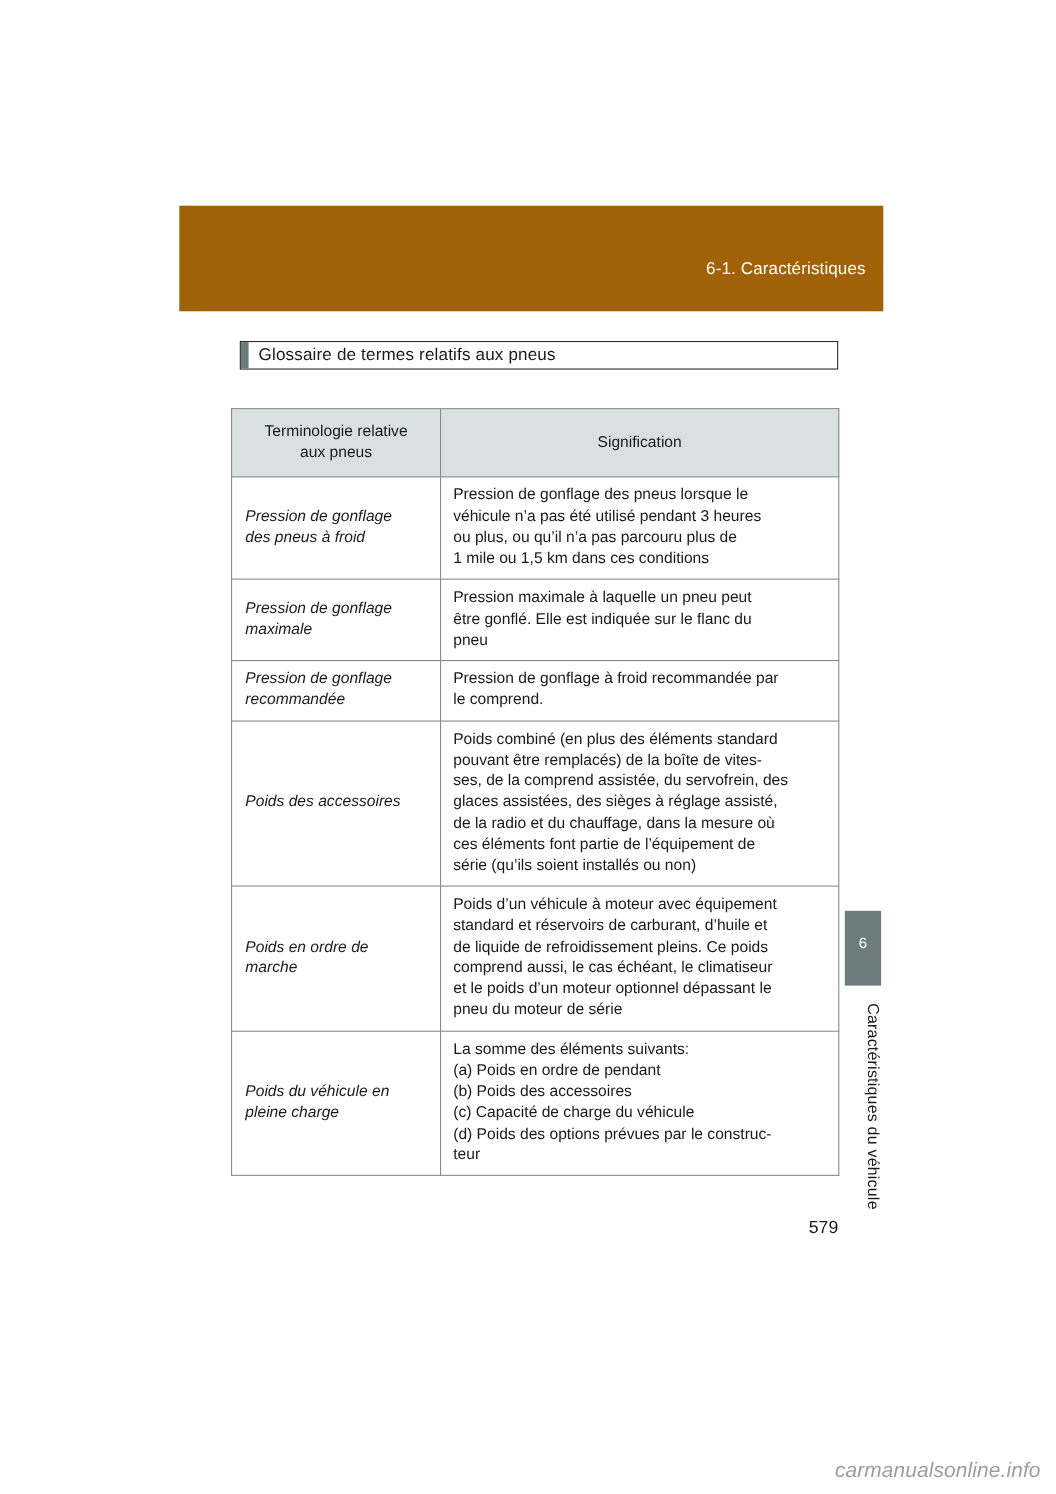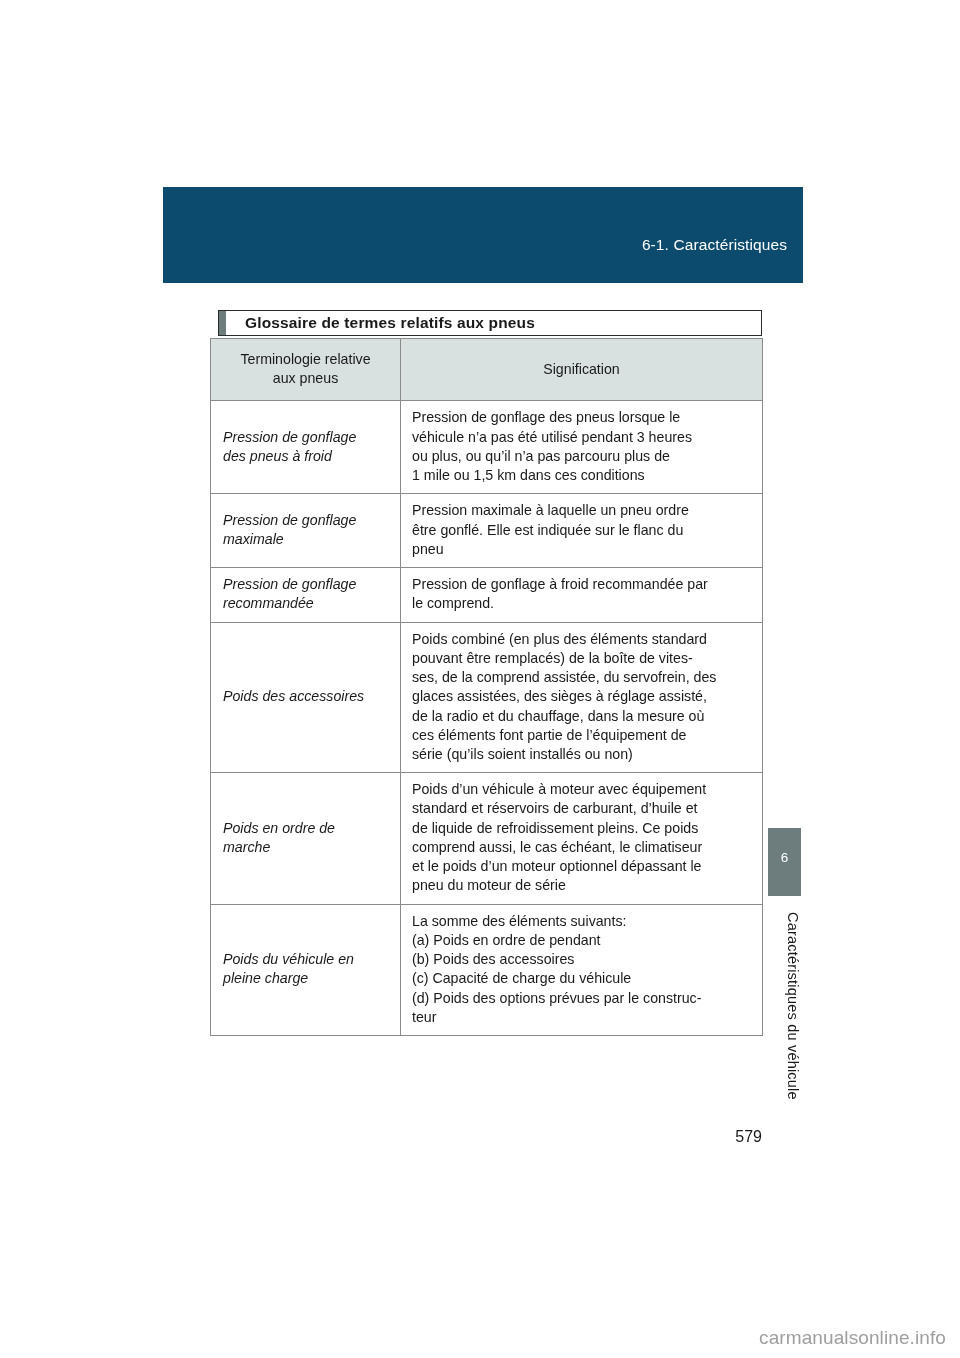--- a/index.html
+++ b/index.html
@@ -17,21 +17,21 @@
     overflow: hidden;
   }
 
   
   .header-band {
     position: absolute;
     left: 163px;
     top: 187px;
     width: 640px;
     height: 96px;
-    background: #0c4a6e;
+    background: #a16207;
     text-align: right;
   }
   .header-band-title {
     position: absolute;
     right: 16px;
     bottom: 29px;
     color: #ffffff;
     font-size: 15.5px;
     letter-spacing: 0.1px;
     white-space: nowrap;
@@ -50,31 +50,31 @@
     align-items: center;
   }
   .section-bar-accent {
     width: 7px;
     height: 100%;
     background: #6d7d7d;
     flex: 0 0 auto;
   }
   .section-bar-title {
     font-size: 15.5px;
-    font-weight: bold;
-    padding-left: 19px;
+    font-weight: normal;
+    padding-left: 9px;
     white-space: nowrap;
     letter-spacing: 0.15px;
   }
 
   
   .glossary-table {
     position: absolute;
     left: 210px;
-    top: 338px;
+    top: 371px;
     width: 552px;
     border-collapse: collapse;
     table-layout: fixed;
     padding-left: 24px;
   }
   .glossary-table td {
     border: 1px solid #8a8a8a;
     font-size: 14.2px;
     line-height: 1.355;
     padding: 7px 9px 8px 12px;
@@ -126,31 +126,31 @@
 
   
   .page-number {
     position: absolute;
     left: 690px;
     top: 1108px;
     width: 72px;
     text-align: right;
     font-size: 16px;
     color: #1a1a1a;
-    margin-top: 20px;
   }
 
   
   .watermark {
     position: absolute;
     right: 14px;
     bottom: 9px;
     font-size: 19px;
     color: #9e9e9e;
     letter-spacing: 0.1px;
+    font-style: italic;
   }
 </style>
 </head>
 <body>
 
 <div class="header-band">
   <div class="header-band-title">6-1. Caractéristiques</div>
 </div>
 
 <div class="section-bar">
@@ -188,21 +188,21 @@
         <span class="cell-line">1 mile ou 1,5 km dans ces conditions</span>
       </td>
     </tr>
 
     <tr>
       <td class="cell-term">
         <span class="cell-line">Pression de gonflage</span>
         <span class="cell-line">maximale</span>
       </td>
       <td class="cell-mean">
-        <span class="cell-line">Pression maximale à laquelle un pneu ordre</span>
+        <span class="cell-line">Pression maximale à laquelle un pneu peut</span>
         <span class="cell-line">être gonflé. Elle est indiquée sur le flanc du</span>
         <span class="cell-line">pneu</span>
       </td>
     </tr>
 
     <tr>
       <td class="cell-term">
         <span class="cell-line">Pression de gonflage</span>
         <span class="cell-line">recommandée</span>
       </td>

